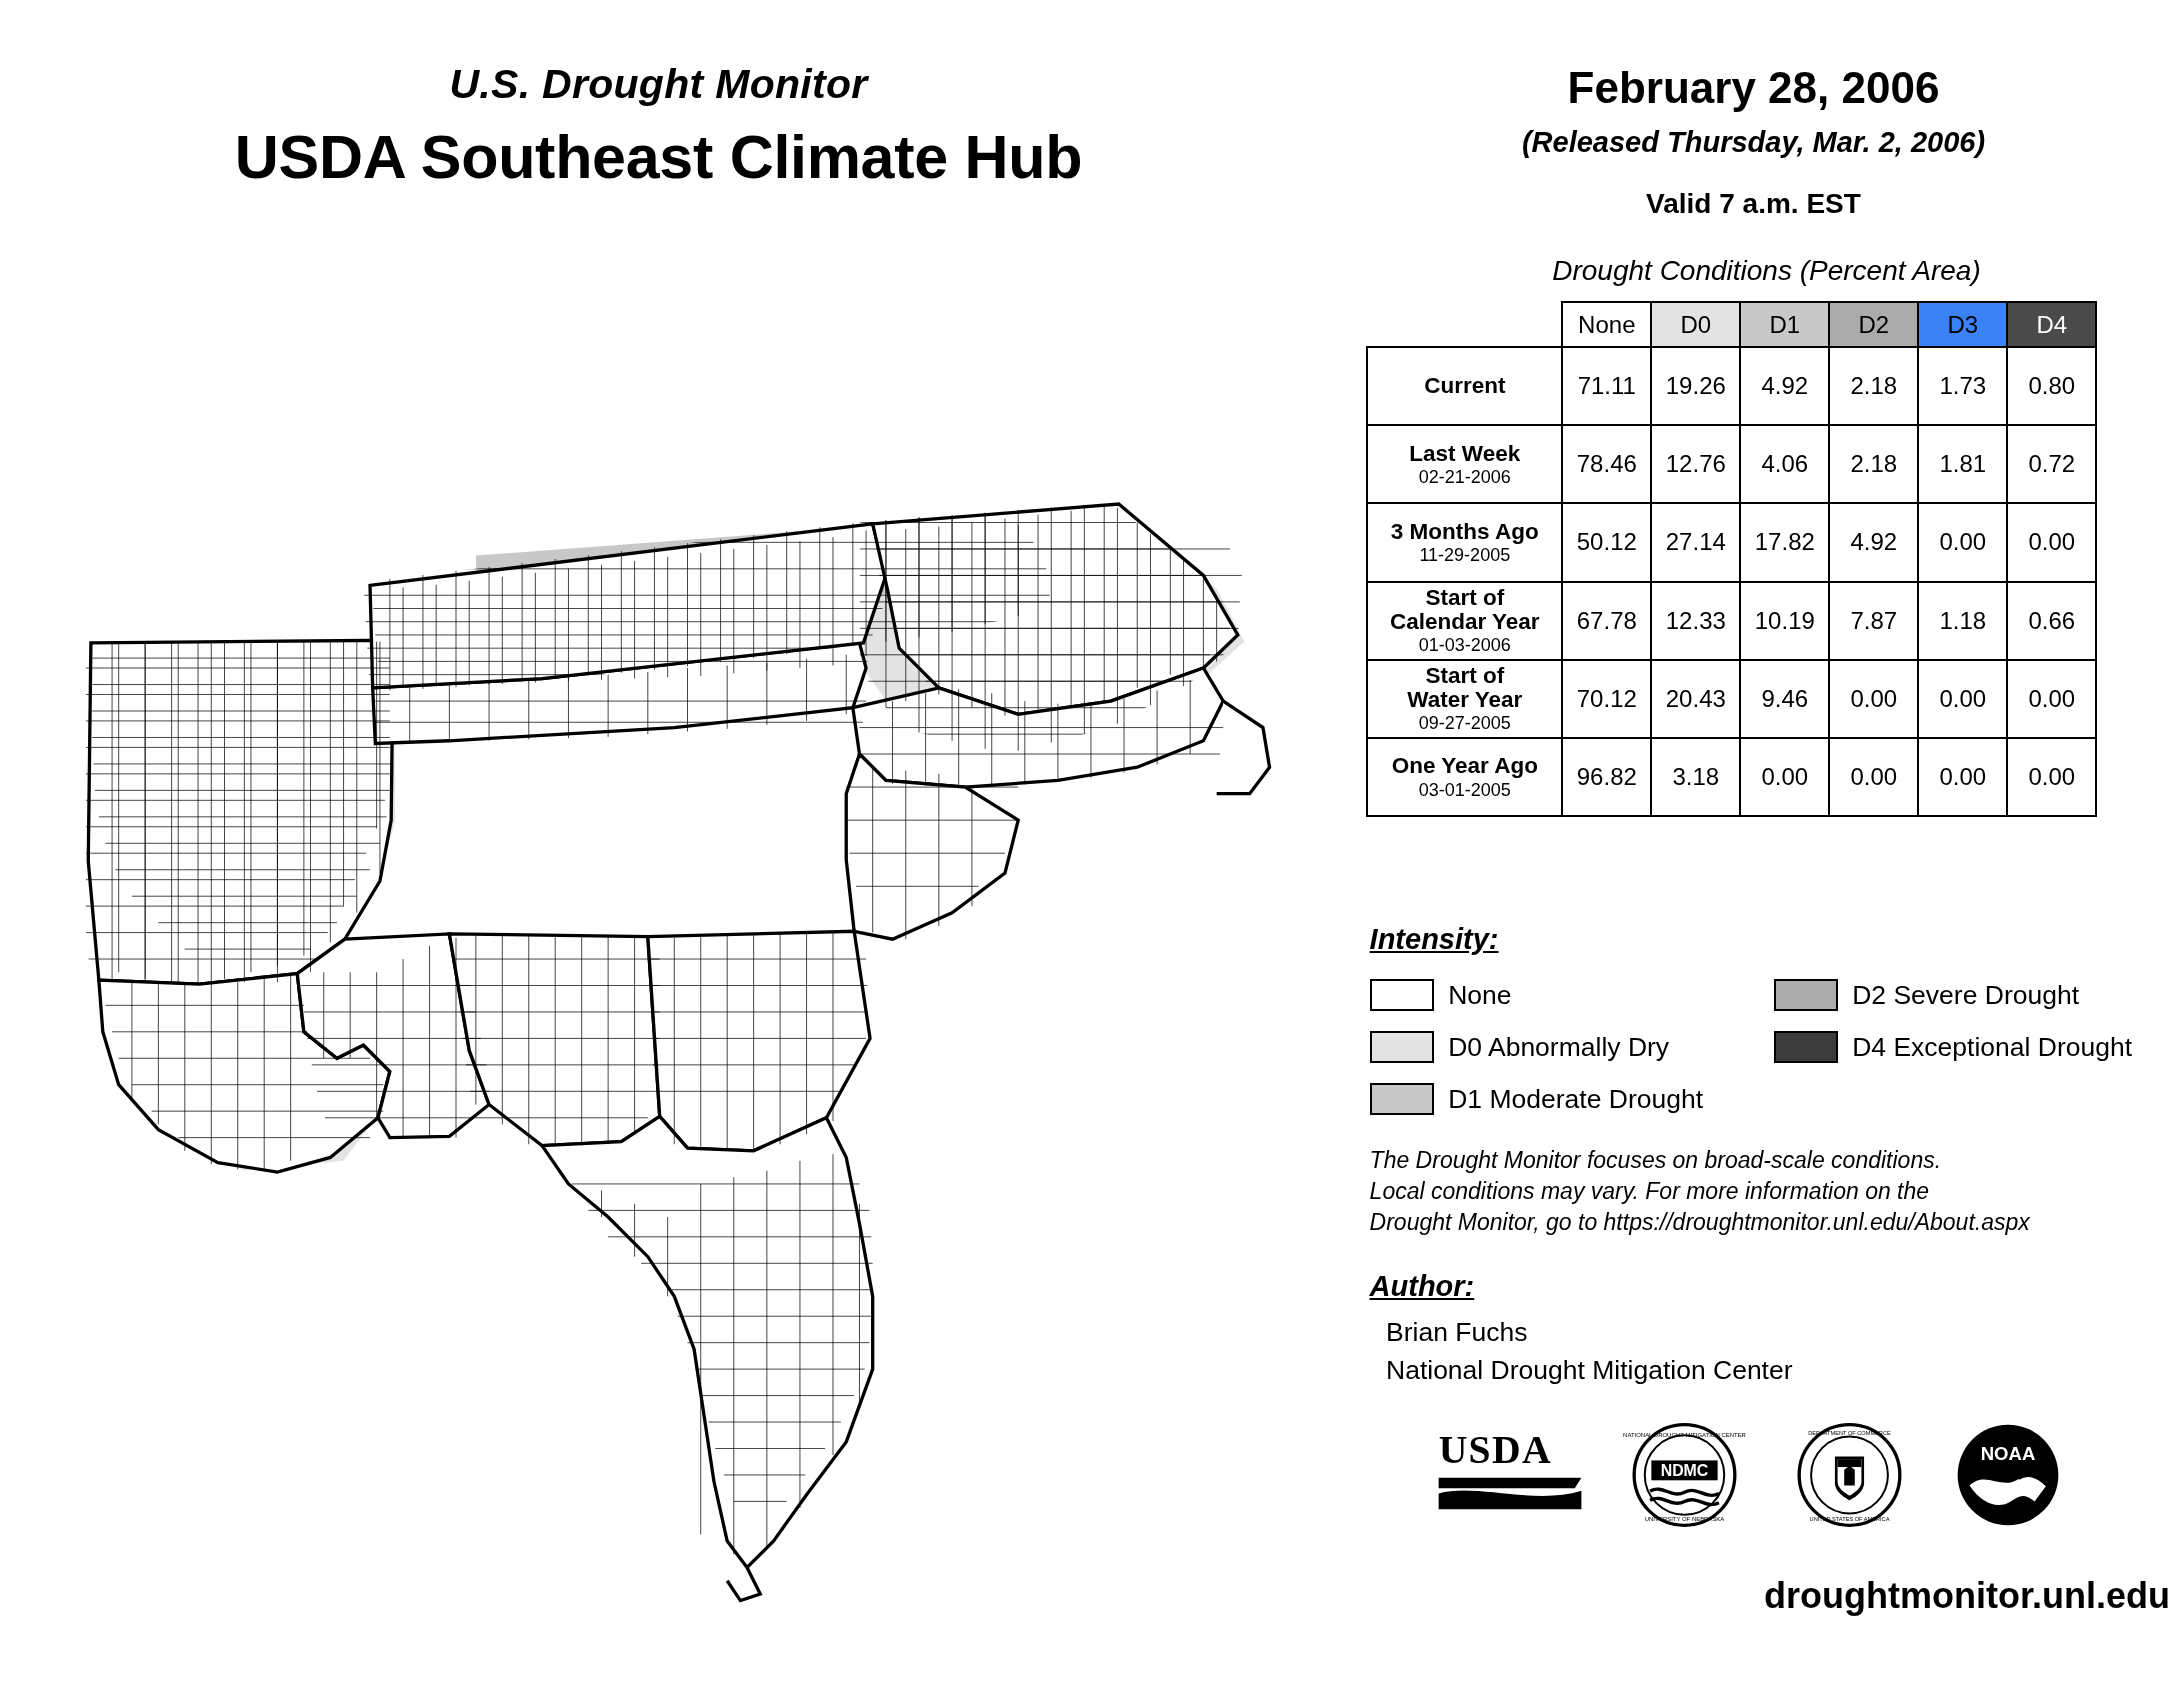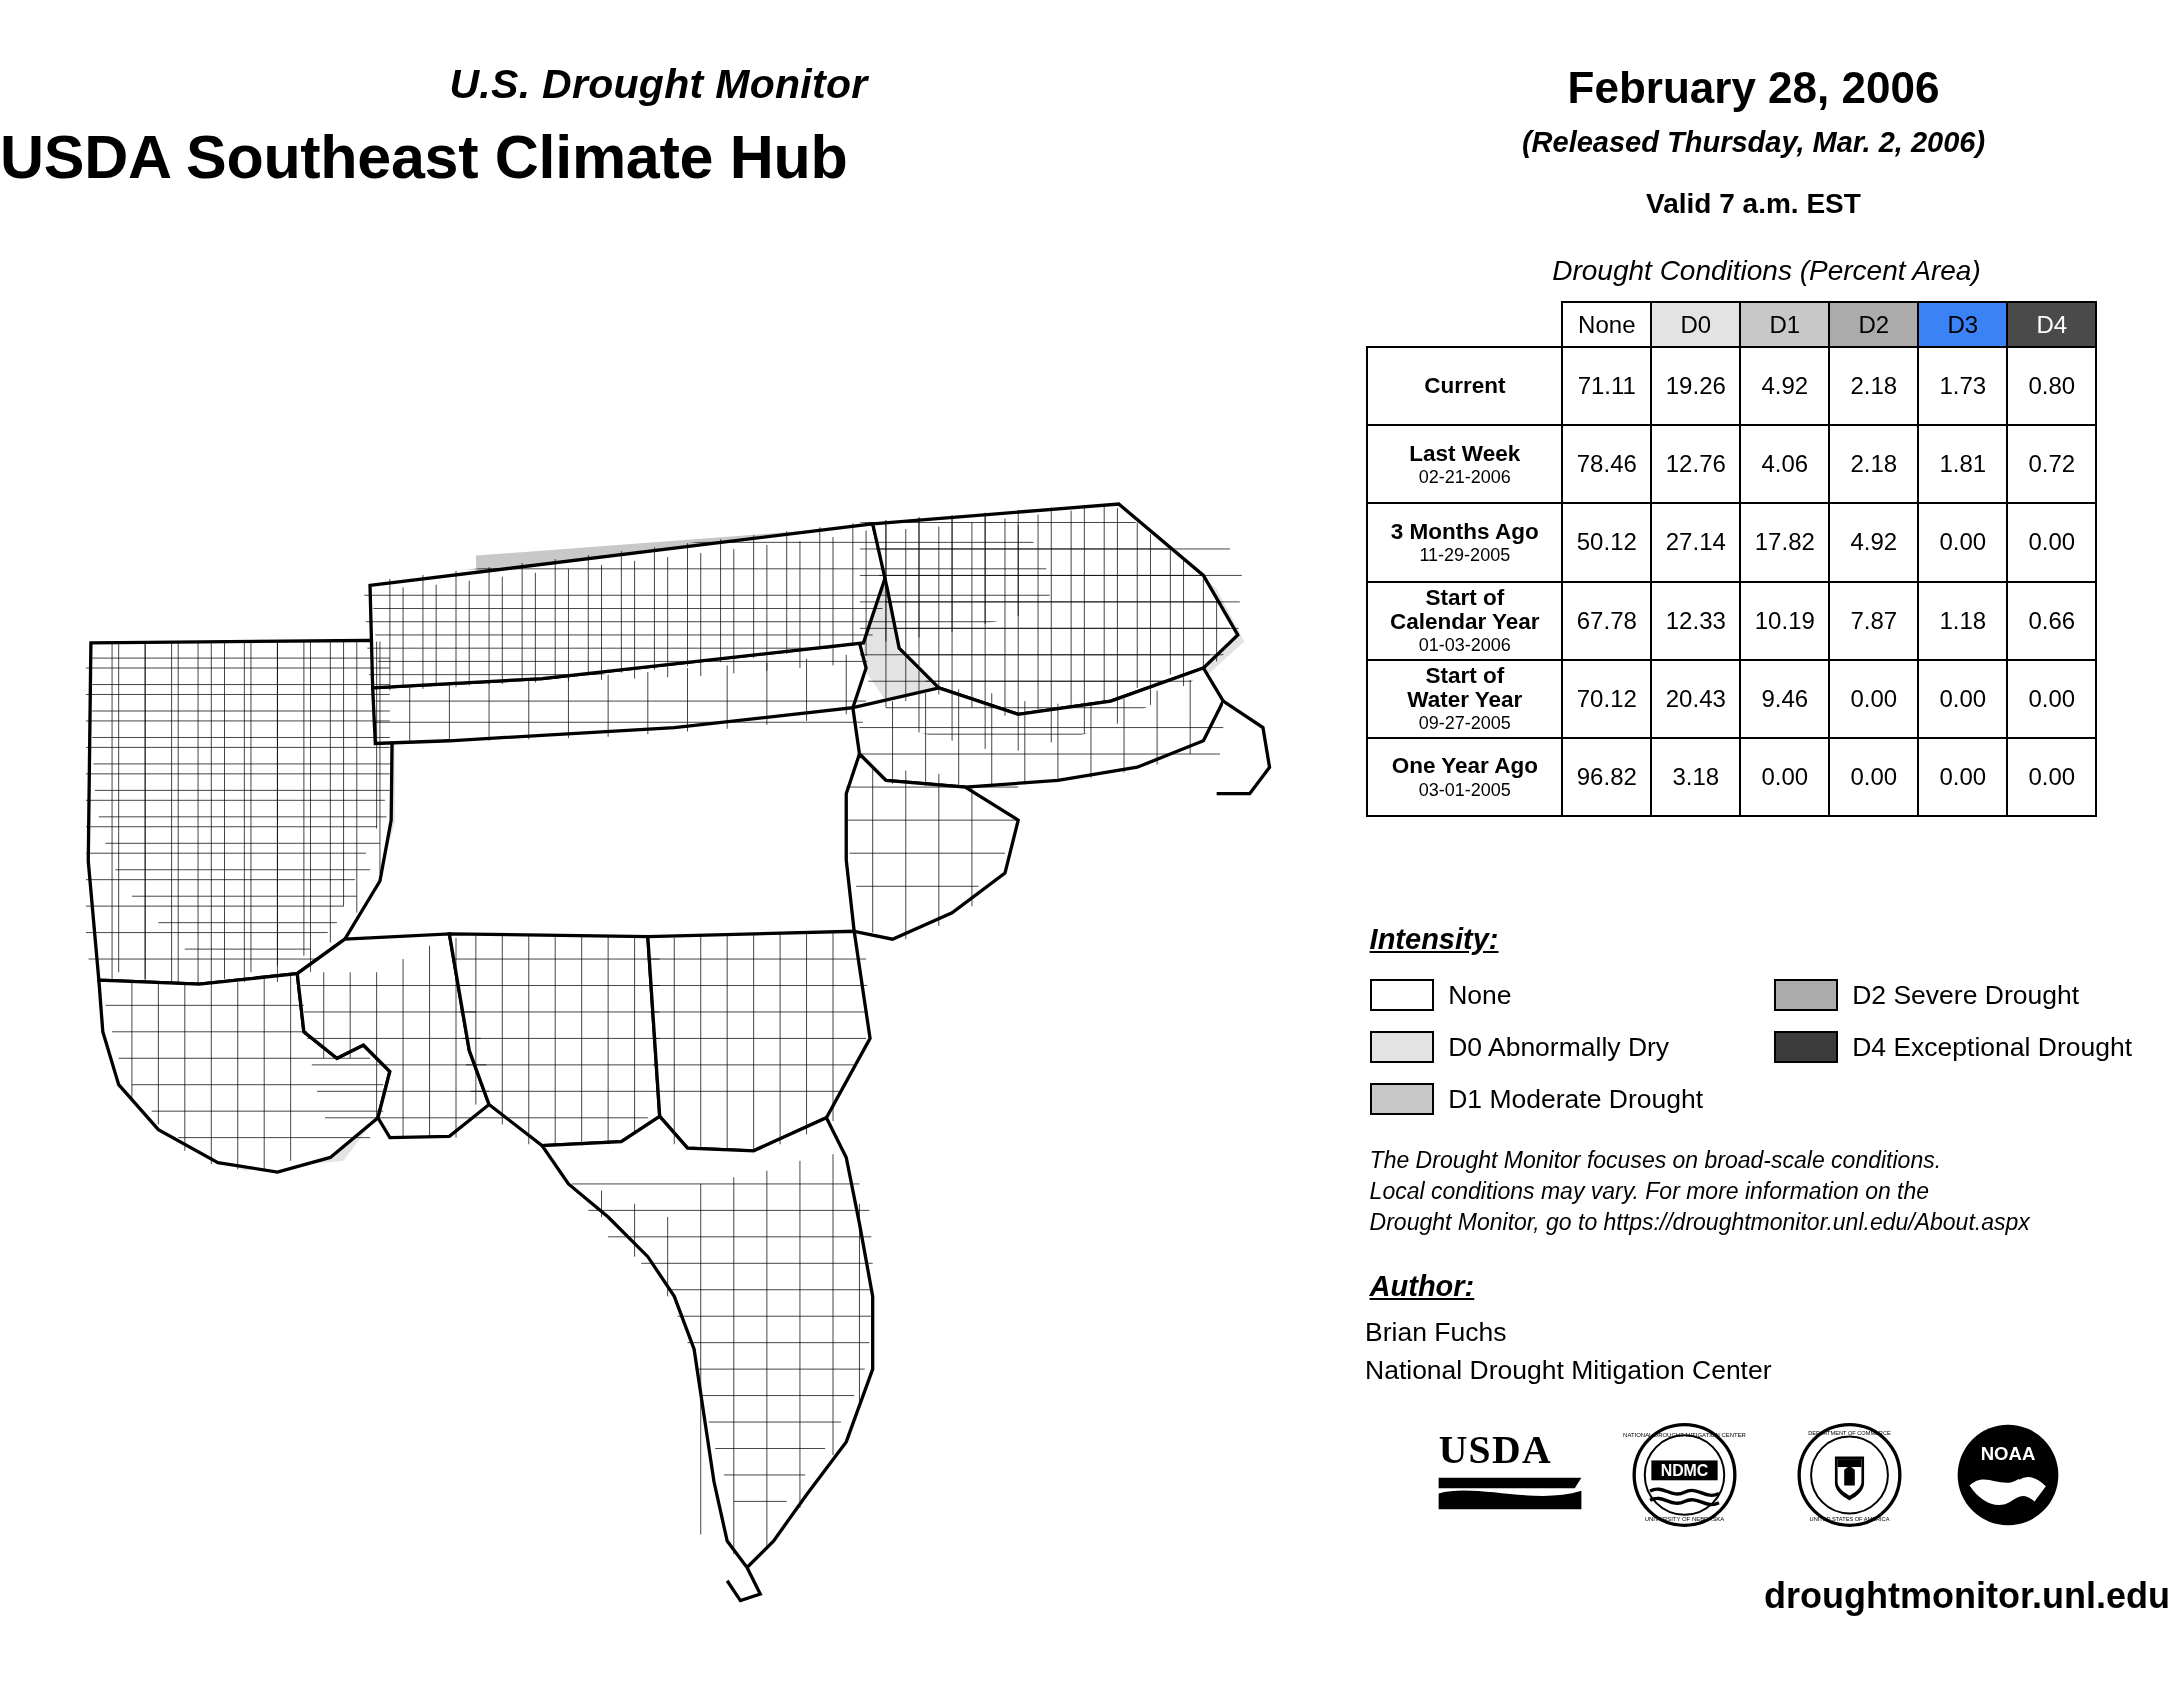--- a/index.html
+++ b/index.html
@@ -33,21 +33,21 @@
     font-size: 41px;
     font-style: italic;
     font-weight: bold;
     letter-spacing: 0.3px;
   }
   .title-main {
     position: absolute;
     top: 122px;
     left: 0;
     width: 1317px;
-    text-align: left;
+    text-align: center;
     font-size: 61px;
     font-weight: bold;
     letter-spacing: -0.3px;
   }
 
   .map-wrap {
     position: absolute;
     left: 79px;
     top: 357px;
     width: 1217px;
@@ -200,21 +200,21 @@
     top: 1270px;
     left: 6.6px;
     font-size: 29px;
     font-style: italic;
     font-weight: bold;
     text-decoration: underline;
   }
   .author-lines {
     position: absolute;
     top: 1313px;
-    left: 2px;
+    left: 23px;
     font-size: 26.5px;
     line-height: 1.45;
   }
 
   
   .logos {
     position: absolute;
     top: 1422px;
     left: 20px;
     width: 781px;

